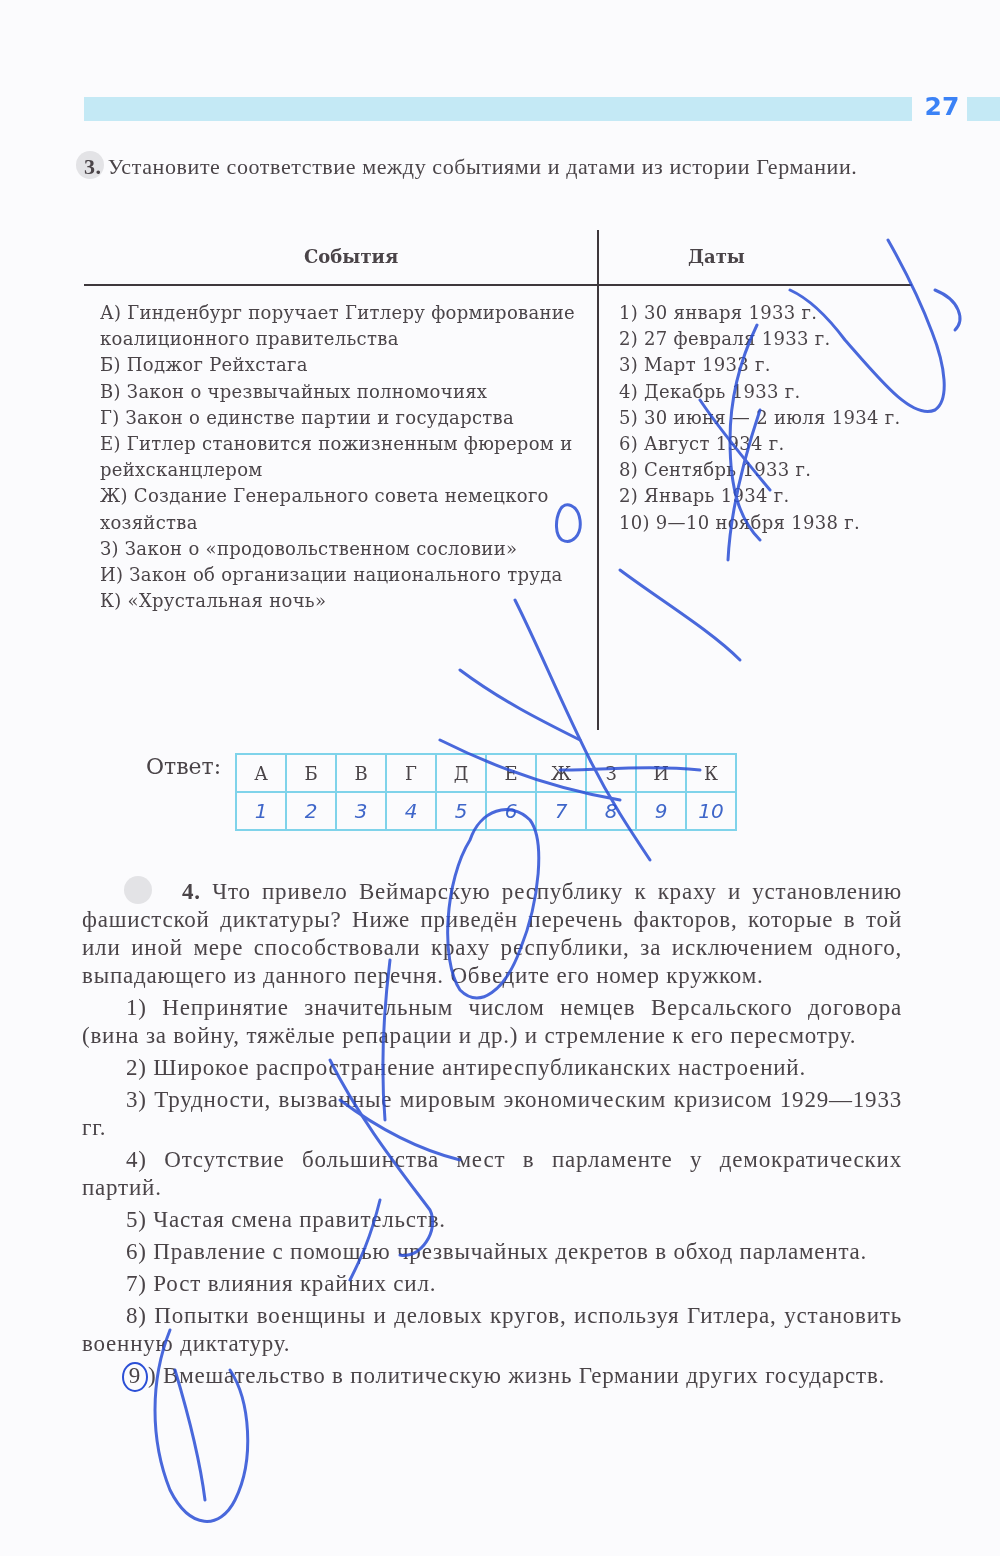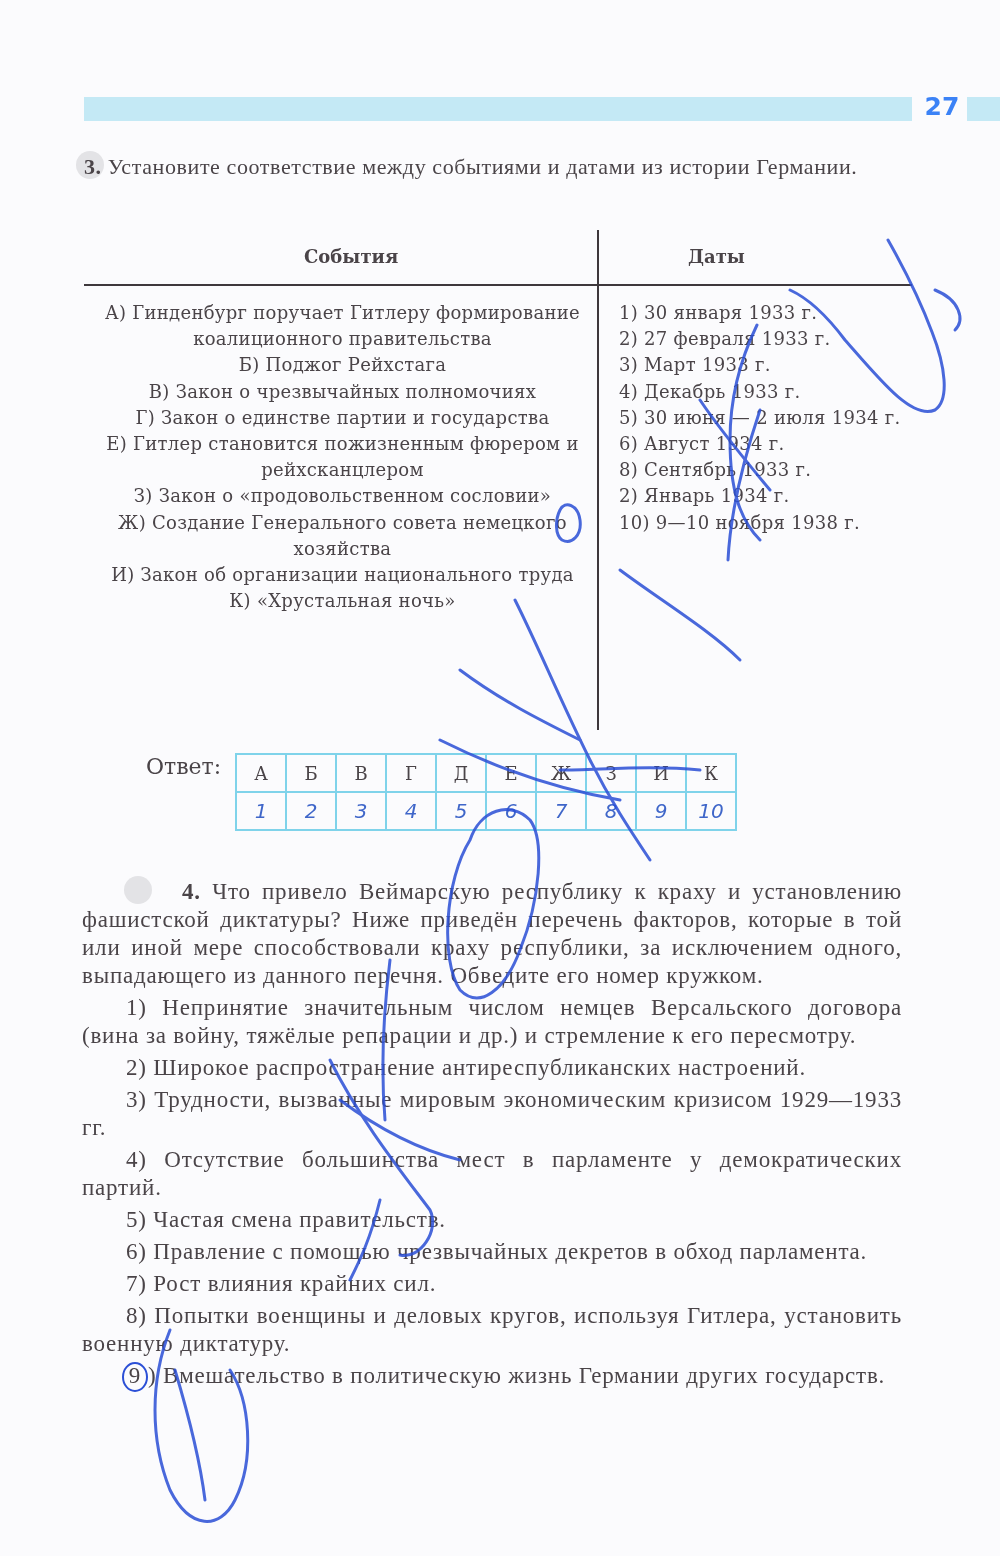--- a/index.html
+++ b/index.html
@@ -38,21 +38,21 @@
   .col-head {
     position: absolute; top: 6px; font-weight: bold; font-size: 18px;
     font-family: "DejaVu Serif", serif;
   }
   .col-head.events { left: 211px; margin-left: 9px; }
   .col-head.dates { left: 604px; }
   .hline { position: absolute; left: 0; top: 44px; width: 828px; height: 2px; background: #3e383c; }
   .vline { position: absolute; left: 513px; top: -10px; width: 2px; height: 500px; background: #3e383c; }
   .events-list {
     position: absolute; left: 16px; top: 60px; width: 485px;
-    font-size: 18px; line-height: 26.2px; letter-spacing: 0.3px; text-align: center;
+    font-size: 18px; line-height: 26.2px; letter-spacing: 0.3px;
   }
   .dates-list {
     position: absolute; left: 535px; top: 60px; width: 292px;
     font-size: 18px; line-height: 26.2px; letter-spacing: 0.3px;
   }
   .item { margin: 0; padding: 0; }
   .answer-label {
     position: absolute; left: 122px; top: 754px; font-size: 22px; margin-left: 24px;
   }
   .answer-grid {
@@ -97,22 +97,22 @@
   <div class="col-head events">События</div>
   <div class="col-head dates">Даты</div>
   <div class="hline"></div>
   <div class="vline"></div>
   <div class="events-list">
     <p class="item">А) Гинденбург поручает Гитлеру формирование коалиционного правительства</p>
     <p class="item">Б) Поджог Рейхстага</p>
     <p class="item">В) Закон о чрезвычайных полномочиях</p>
     <p class="item">Г) Закон о единстве партии и государства</p>
     <p class="item">Е) Гитлер становится пожизненным фюрером и рейхсканцлером</p>
+    <p class="item">Ж) Создание Генерального совета немецкого хозяйства</p>
     <p class="item">З) Закон о «продовольственном сословии»</p>
-    <p class="item">Ж) Создание Генерального совета немецкого хозяйства</p>
     <p class="item">И) Закон об организации национального труда</p>
     <p class="item">К) «Хрустальная ночь»</p>
   </div>
   <div class="dates-list">
     <p class="item">1) 30 января 1933 г.</p>
     <p class="item">2) 27 февраля 1933 г.</p>
     <p class="item">3) Март 1933 г.</p>
     <p class="item">4) Декабрь 1933 г.</p>
     <p class="item">5) 30 июня — 2 июля 1934 г.</p>
     <p class="item">6) Август 1934 г.</p>

